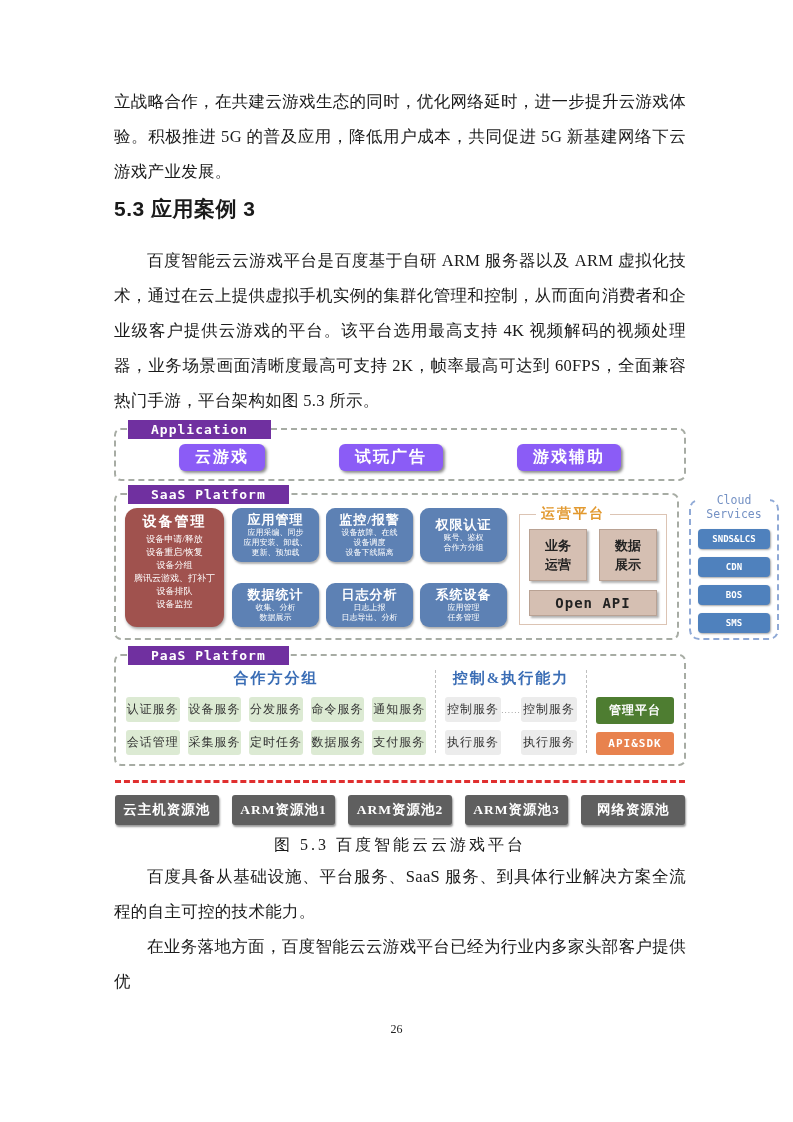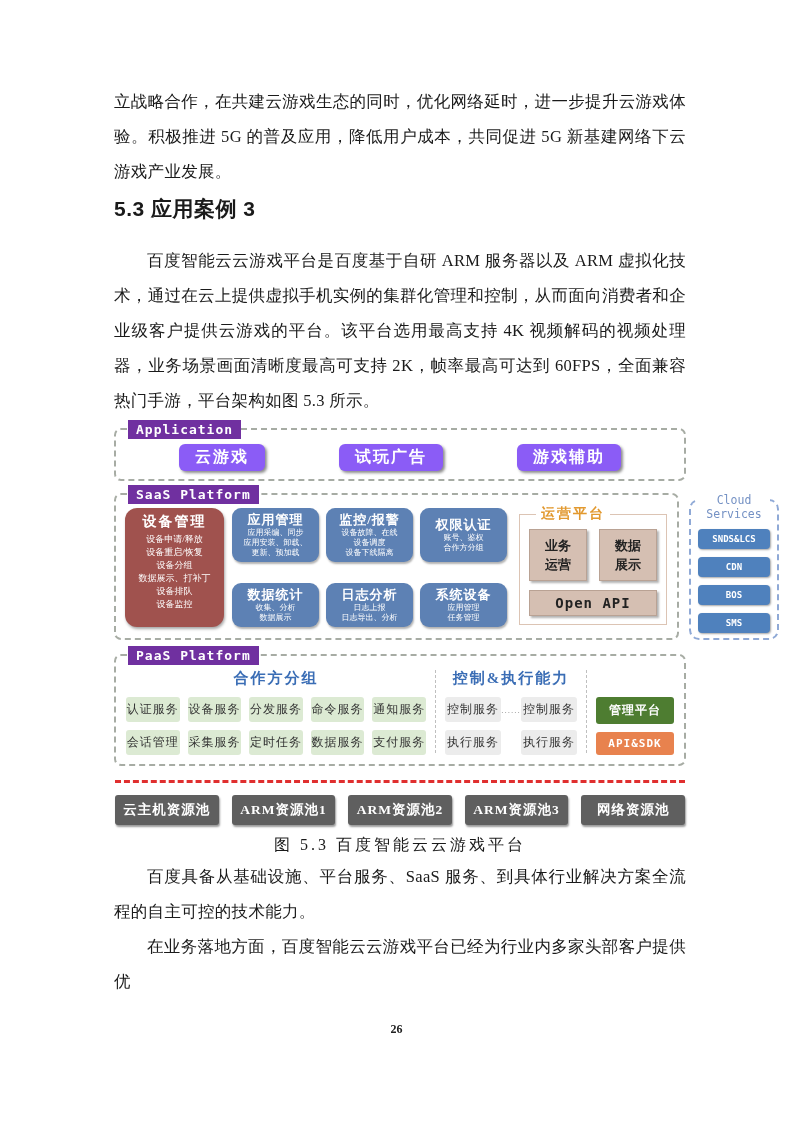--- a/index.html
+++ b/index.html
@@ -9,21 +9,21 @@
   .para{margin:0;font-size:16.5px;line-height:35px;text-align:justify;letter-spacing:.3px;}
   .ind{text-indent:2em;}
   .h2{font-family:"Liberation Sans","DejaVu Sans",sans-serif;font-size:21px;font-weight:bold;
       margin:6px 0 20px 0;letter-spacing:.5px;}
 
   
   .fig{margin-top:10px;width:100%;}
   .sec{position:relative;border:2px dashed #a7aca4;border-radius:7px;background:#fff;}
   .plabel{position:absolute;top:-10px;left:12px;background:#7030a0;color:#fff;
           font-family:"DejaVu Sans Mono","Liberation Mono",monospace;
-          font-size:13px;line-height:19px;font-weight:bold;padding:0 8px;letter-spacing:1px;}
+          font-size:13px;line-height:19px;font-weight:bold;padding:0 23px;letter-spacing:1px;}
 
   .app-sec{margin-bottom:12px;padding:14px 10px 8px;}
   .app-row{display:flex;justify-content:center;gap:74px;}
   .app-btn{background:#8b5cf6;color:#fff;font-weight:bold;font-size:16px;letter-spacing:2px;
            padding:3px 16px;border-radius:6px;box-shadow:2px 2px 3px rgba(0,0,0,.45);}
 
   .mid-row{display:flex;gap:10px;margin-bottom:14px;align-items:stretch;}
   .saas-sec{flex:1;padding:13px 8px 7px 9px;}
   .saas-body{display:flex;gap:8px;}
   .devbox{flex:0 0 95px;background:#a0524e;color:#fff;border-radius:12px;text-align:center;
@@ -72,21 +72,21 @@
   .chip.apisdk{background:#e8824e;color:#fff;font-weight:bold;padding:5px 0;
                font-family:"DejaVu Sans Mono","Liberation Mono",monospace;font-size:11px;}
 
   .redline{border-top:3px dashed #e02f2f;margin:14px 1px 12px;}
   .resrow{display:flex;gap:13px;padding:0 1px;}
   .resbox{flex:1;background:#5f5f5f;color:#fff;text-align:center;font-size:13.5px;font-weight:bold;
           letter-spacing:1px;padding:6px 0;border-radius:3px;box-shadow:1px 2px 2px rgba(0,0,0,.4);
           white-space:nowrap;}
   .figcaption{text-align:center;font-size:16px;letter-spacing:3px;margin:10px 0 3px;}
 
-  .pagenum{position:absolute;left:0;right:0;top:1022px;text-align:center;font-size:12px;color:#222;font-weight:bold;}
+  .pagenum{position:absolute;left:0;right:0;top:1022px;text-align:center;font-size:12px;color:#222;}
 </style>
 </head>
 <body>
 
 <div class="page">
   <div class="content">
 
     <p class="para">立战略合作，在共建云游戏生态的同时，优化网络延时，进一步提升云游戏体验。积极推进 5G 的普及应用，降低用户成本，共同促进 5G 新基建网络下云游戏产业发展。</p>
 
     <div class="h2">5.3 应用案例 3</div>
@@ -107,21 +107,21 @@
       <div class="mid-row">
         <div class="sec saas-sec">
           <span class="plabel">SaaS Platform</span>
           <div class="saas-body">
 
             <div class="devbox">
               <div class="devtitle">设备管理</div>
               <div class="devline">设备申请/释放</div>
               <div class="devline">设备重启/恢复</div>
               <div class="devline">设备分组</div>
-              <div class="devline">数据展示、打补丁</div>
+              <div class="devline">腾讯云游戏、打补丁</div>
               <div class="devline">设备排队</div>
               <div class="devline">设备监控</div>
             </div>
 
             <div class="modgrid">
               <div class="mod">
                 <div class="modtitle">应用管理</div>
                 <div class="modline">应用采编、同步</div>
                 <div class="modline">应用安装、卸载、</div>
                 <div class="modline">更新、预加载</div>

